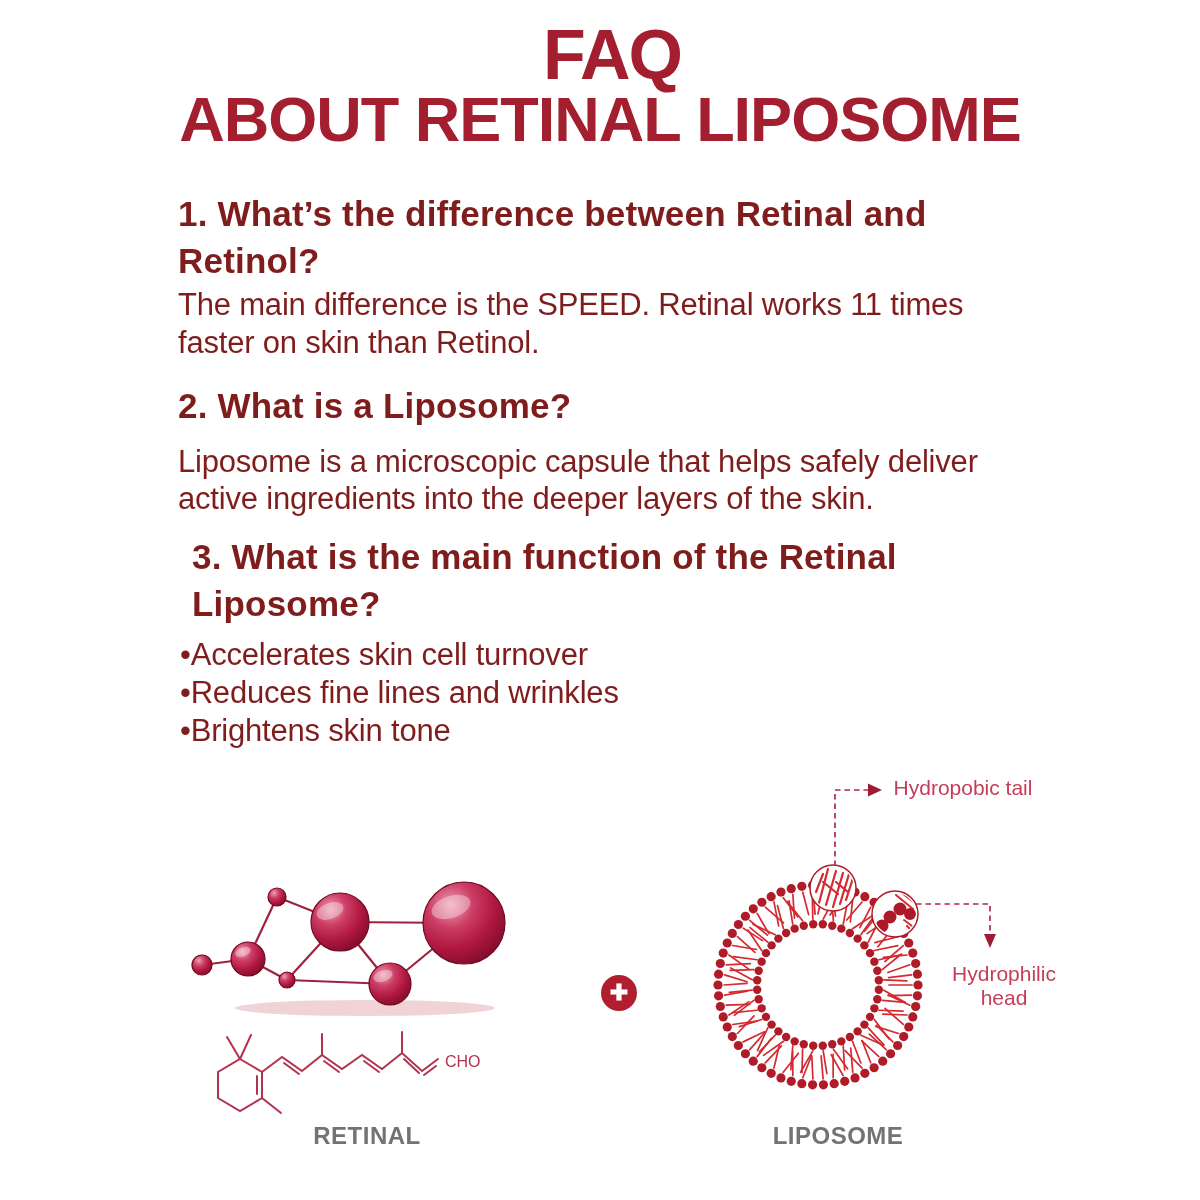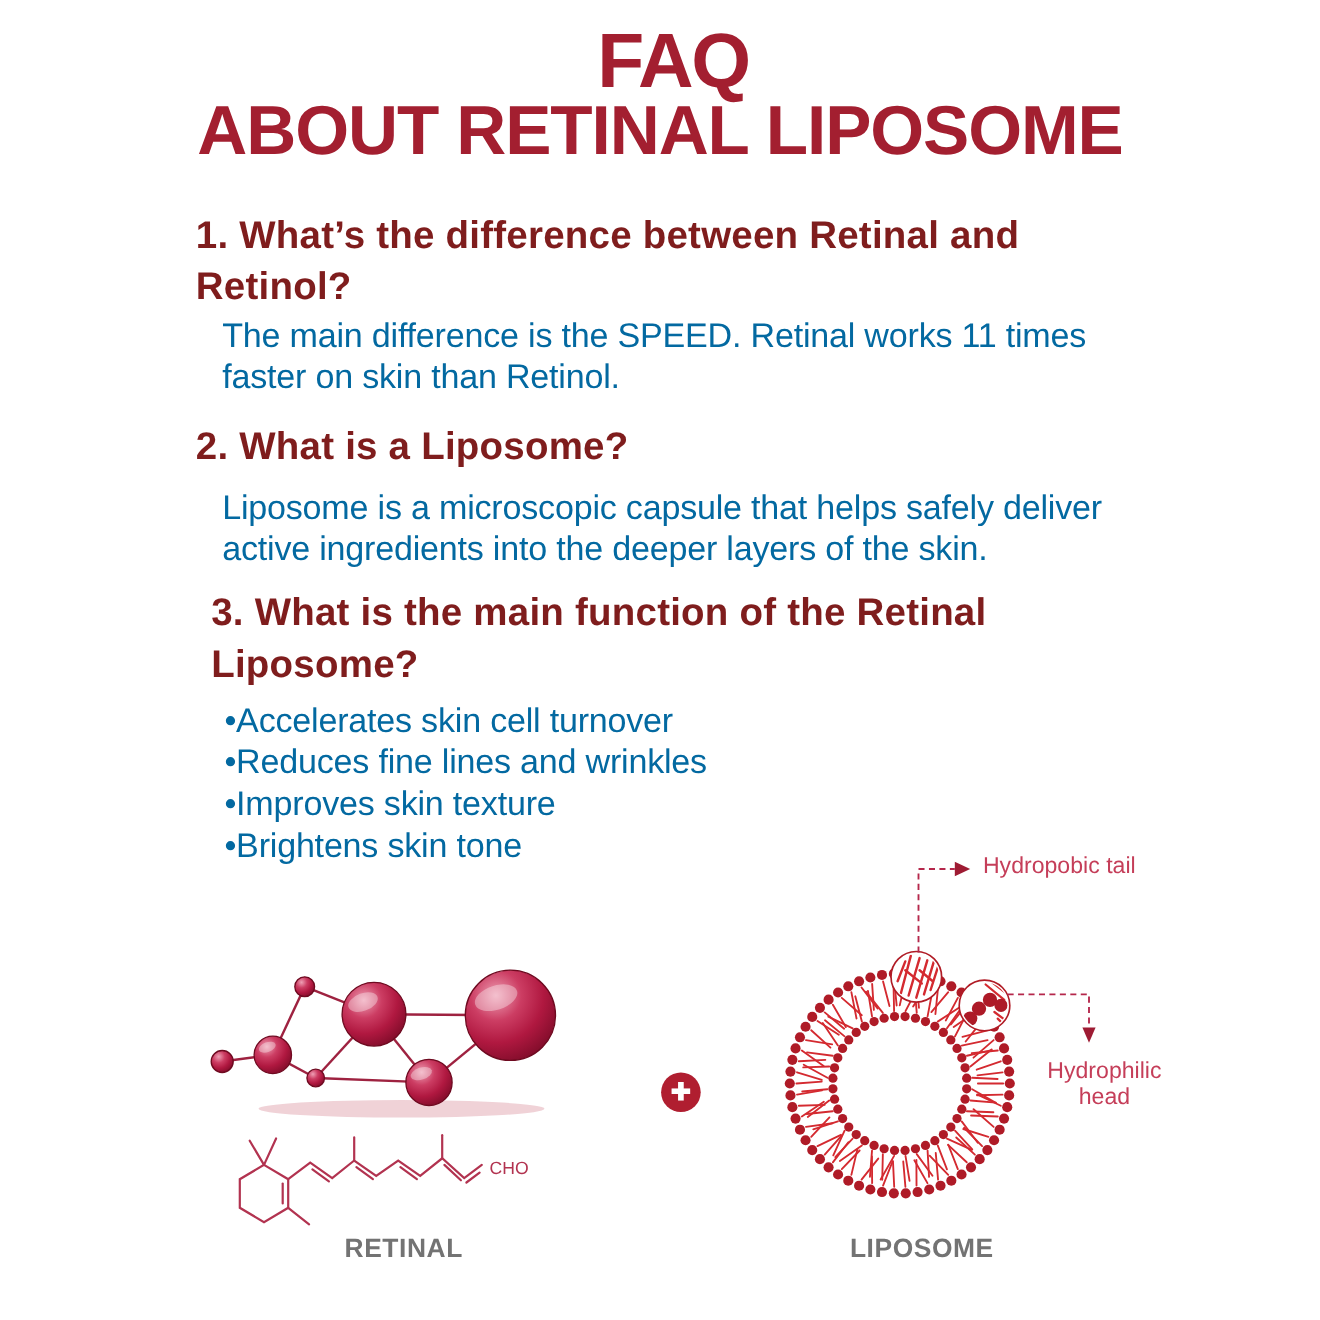--- a/index.html
+++ b/index.html
@@ -4,21 +4,21 @@
 <style>
   html,body{margin:0;padding:0;}
   body{width:1200px;height:1200px;background:#ffffff;position:relative;overflow:hidden;
        font-family:"Liberation Sans", sans-serif;}
   .abs{position:absolute;}
   .title-line1{left:0;top:20px;width:1200px;text-align:center;font-size:70px;font-weight:800;
        letter-spacing:-2px;color:#A31F30;line-height:1;padding-left:12px;}
   .title-line2{left:0;top:88px;width:1200px;text-align:center;font-size:63px;font-weight:800;
        letter-spacing:-1px;color:#A31F30;line-height:1;}
   .qhead{color:#7f1d1d;font-size:35px;font-weight:700;line-height:47px;letter-spacing:.2px;white-space:nowrap;}
-  .ans{color:#0369a1;font-size:31px;font-weight:400;line-height:38px;letter-spacing:-.2px;white-space:nowrap;margin-left:24px;}
+  .ans{color:#7f1d1d;font-size:31px;font-weight:400;line-height:38px;letter-spacing:-.2px;white-space:nowrap;}
   .bullets div{white-space:nowrap;}
   .biglabel{font-size:24px;font-weight:700;color:#737373;text-align:center;letter-spacing:.5px;}
   .callout{color:#C53E59;font-size:21px;line-height:24px;text-align:center;}
   .plus-badge{width:36px;height:36px;border-radius:50%;background:#B01E30;color:#ffffff;
        display:flex;align-items:center;justify-content:center;font-size:22px;font-weight:700;}
 </style>
 </head>
 <body>
 
 <div class="abs title-line1">FAQ</div>
@@ -41,21 +41,20 @@
   <div>active ingredients into the deeper layers of the skin.</div>
 </div>
 
 <div class="abs qhead" style="left:192px;top:533px;">
   <div>3. What is the main function of the Retinal</div>
   <div>Liposome?</div>
 </div>
 <div class="abs ans bullets" style="left:180px;top:636px;">
   <div>•Accelerates skin cell turnover</div>
   <div>•Reduces fine lines and wrinkles</div>
-  <div>•Improves skin texture</div>
   <div>•Brightens skin tone</div>
 </div>
 
 <svg class="abs" style="left:160px;top:845px;" width="420" height="290" viewBox="0 0 420 290">
   <defs>
     <radialGradient id="sphereGrad" cx="0.34" cy="0.28" r="0.85">
       <stop offset="0" stop-color="#EE9FB4"></stop>
       <stop offset="0.33" stop-color="#CC3D63"></stop>
       <stop offset="0.62" stop-color="#B01840"></stop>
       <stop offset="0.88" stop-color="#870E2D"></stop>

